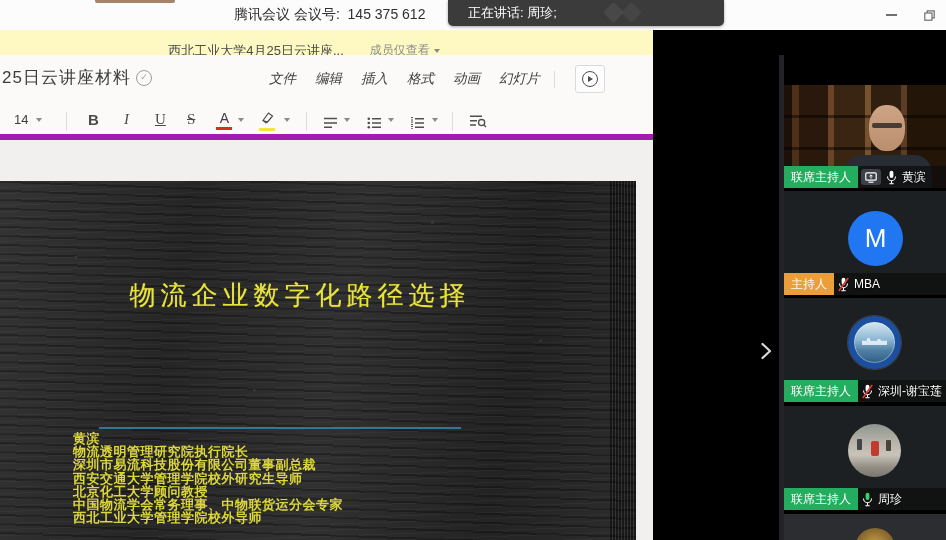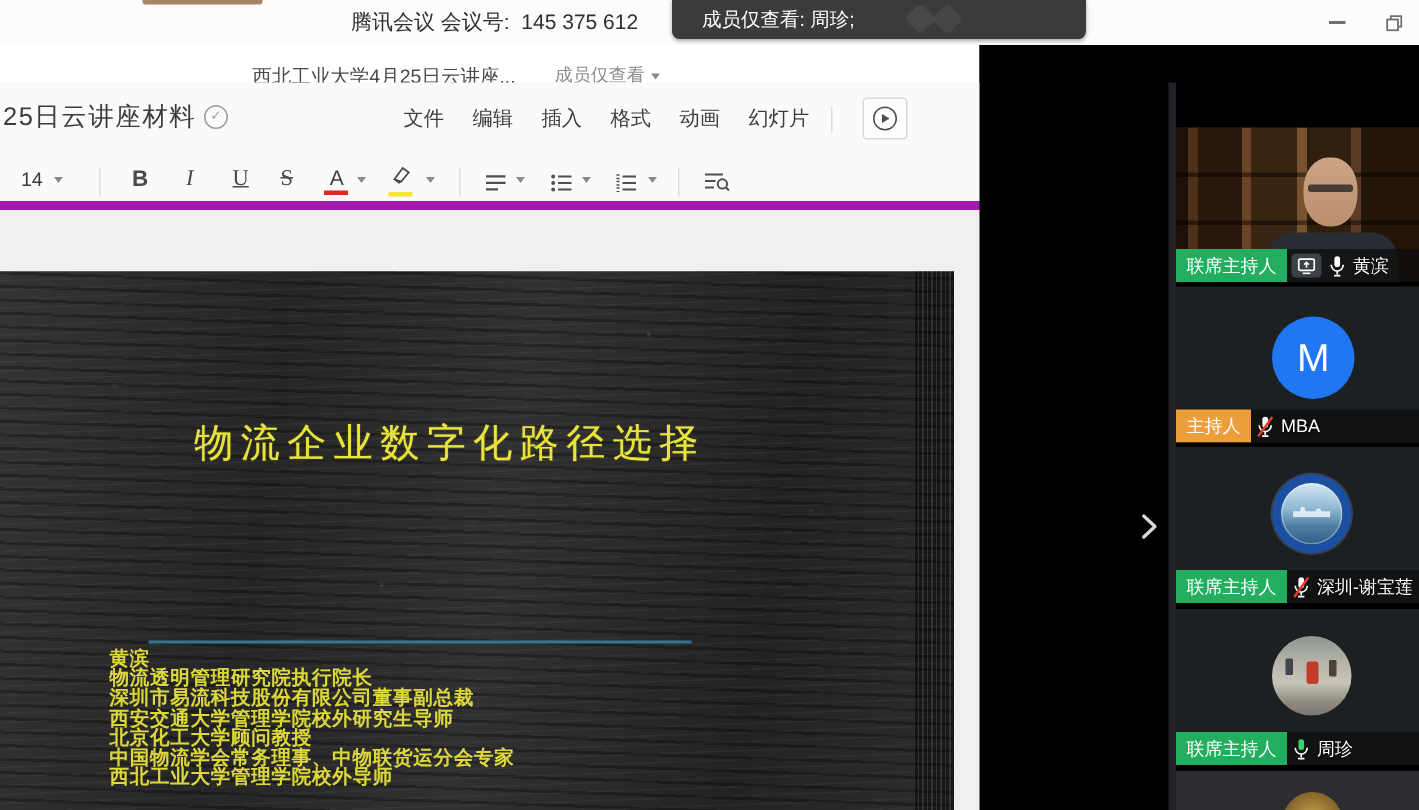--- a/index.html
+++ b/index.html
@@ -13,32 +13,32 @@
   .meeting-title { position:absolute; left:234px; top:0; height:30px; line-height:29px; font-size:14px; color:#2f2f2f; white-space:pre; }
   .speaking-box { position:absolute; left:448px; top:0; width:276px; height:26px; background:#3b3b3c; border-radius:0 0 5px 5px; color:#fff; font-size:13px; line-height:25px; padding-left:20px; box-shadow:0 1px 3px rgba(0,0,0,.35); }
   .wm { position:absolute; width:15px; height:15px; transform:rotate(45deg); border-radius:3px; }
   .wm1 { left:158px; top:5px; background:rgba(255,255,255,.07); }
   .wm2 { left:176px; top:5px; background:rgba(255,255,255,.05); }
   .win-controls { position:absolute; right:6px; top:0; height:30px; display:flex; align-items:center; gap:24px; padding-right:4px; }
   .win-btn { display:flex; align-items:center; justify-content:center; width:14px; height:14px; cursor:default; }
   .min-glyph { display:block; width:11px; height:2px; background:#6f6f6f; }
 
   
-  .doc-bar { position:absolute; left:0; top:30px; width:653px; height:42px; background:#ffffff; display:flex; align-items:center; justify-content:center; gap:26px; padding-right:45px; border-bottom:1px solid #dedcd9; }
+  .doc-bar { position:absolute; left:0; top:30px; width:653px; height:42px; background:#fef9c3; display:flex; align-items:center; justify-content:center; gap:26px; padding-right:45px; border-bottom:1px solid #dedcd9; }
   .doc-tab { font-size:13px; color:#4a4a4a; }
   .member-view { font-size:12px; color:#8c8c8c; display:flex; align-items:center; gap:4px; }
   .caret { width:0; height:0; border-left:3.5px solid transparent; border-right:3.5px solid transparent; border-top:4px solid #8a8a8a; display:inline-block; }
 
   
   .editor { position:absolute; left:0; top:55px; width:782px; height:485px; background:#fbfaf9; }
   .editor-header { position:relative; height:48px; }
   .doc-title { position:absolute; left:2px; top:11px; font-size:17px; color:#3c3c3c; letter-spacing:1px; }
   .check-icon { position:absolute; left:136px; top:15px; width:16px; height:16px; border:1.2px solid #9d9d9d; border-radius:50%; color:#9d9d9d; font-size:9px; line-height:13px; text-align:center; }
   .menus { position:absolute; left:269px; top:0; height:48px; display:flex; align-items:center; gap:19px; font-size:13.5px; color:#3e3e3e; }
-  .menu-item { cursor:default; }
+  .menu-item { cursor:default;font-style:italic; }
   .vdiv { position:absolute; left:554px; top:16px; width:1px; height:17px; background:#dcdcdc; }
   .play-btn { position:absolute; left:575px; top:10px; width:30px; height:28px; background:#fdfdfd; border:1px solid #dadada; border-radius:3px; display:flex; align-items:center; justify-content:center; }
   .play-circle { width:16px; height:16px; border:1.4px solid #4d4d4d; border-radius:50%; display:flex; align-items:center; justify-content:center; }
   .play-tri { width:0; height:0; border-top:3.5px solid transparent; border-bottom:3.5px solid transparent; border-left:5.5px solid #4d4d4d; margin-left:1.5px; }
 
   .toolbar { position:relative; height:37px; background:#fbfaf9; border-bottom:6px solid #a21caf; font-size:15px; color:#4a4a4a; }
   .toolbar > * { position:absolute; }
   .font-size { left:14px; top:9px; display:flex; align-items:center; gap:8px; font-size:13px; color:#3d3d3d; }
   .tdiv { width:1px; height:19px; background:#ddd; top:9px; }
   .tb { background:none; border:none; font-size:15px; color:#4a4a4a; top:8px; font-family:"Liberation Serif", serif; }
@@ -129,21 +129,21 @@
 </style>
 </head>
 <body>
 
 <div class="screen">
 
   <div class="meeting-bar">
     <div class="tan-strip"></div>
     <div class="meeting-title">腾讯会议 会议号:  145 375 612</div>
     <div class="speaking-box">
-      <span>成员仅查看: 周珍;</span>
+      <span>正在讲话: 周珍;</span>
       <span class="wm wm1"></span>
       <span class="wm wm2"></span>
     </div>
     <div class="win-controls">
       <span class="win-btn">
           <span class="min-glyph"></span>
         </span>
       <span class="win-btn">
         <svg width="11" height="11" viewBox="0 0 11 11">
             <rect x="0.8" y="3" width="7.2" height="7.2" fill="none" stroke="#6f6f6f" stroke-width="1.2"></rect>

